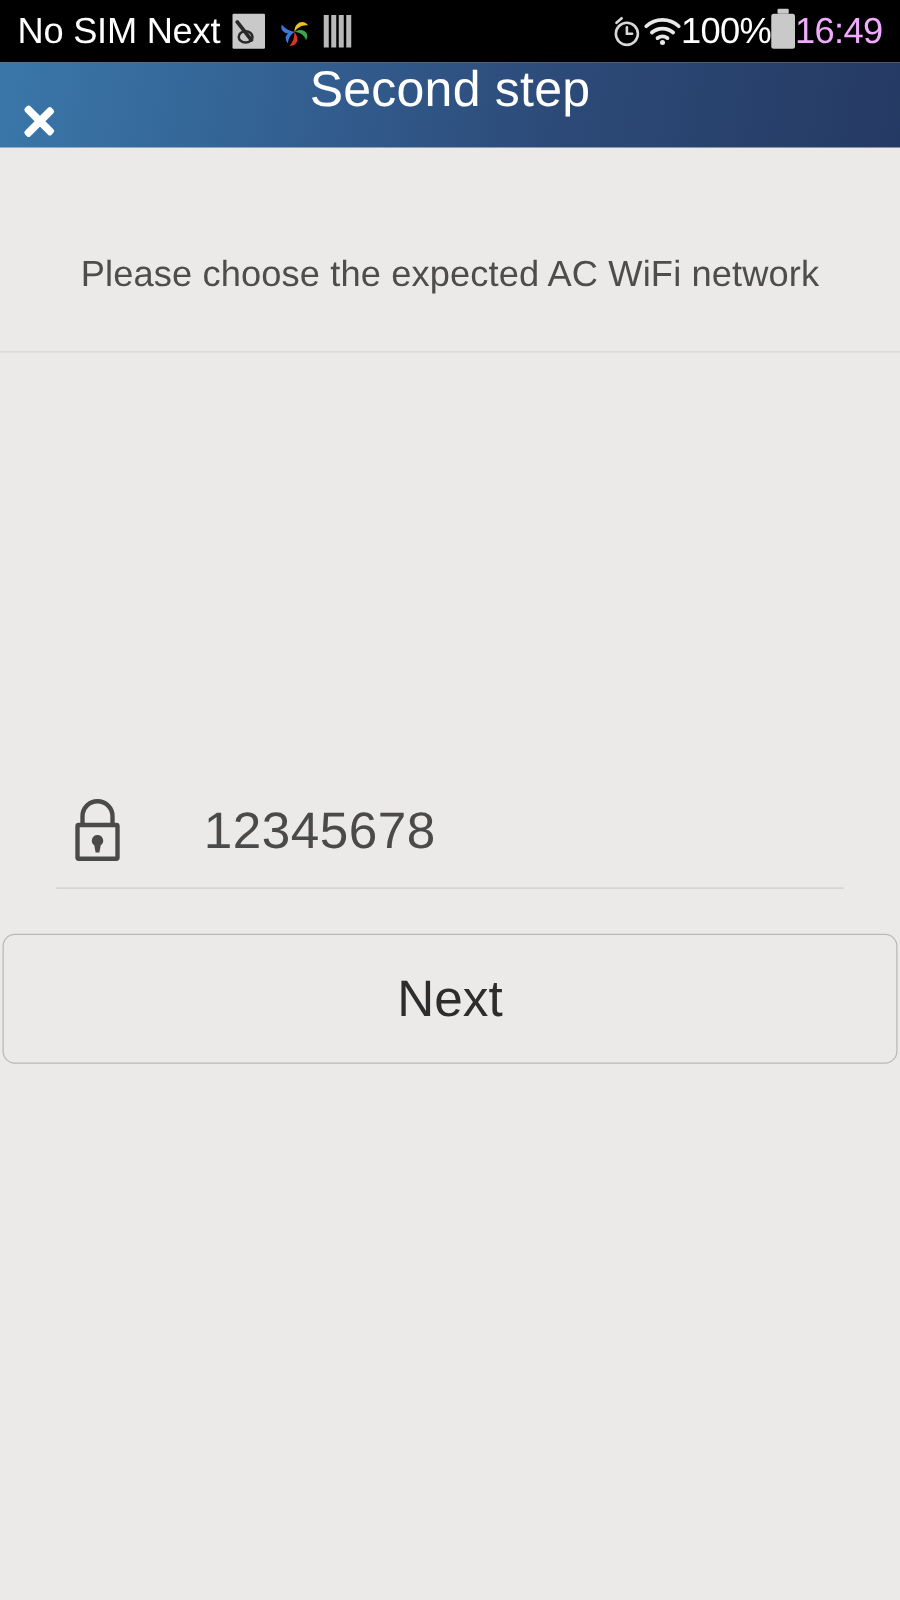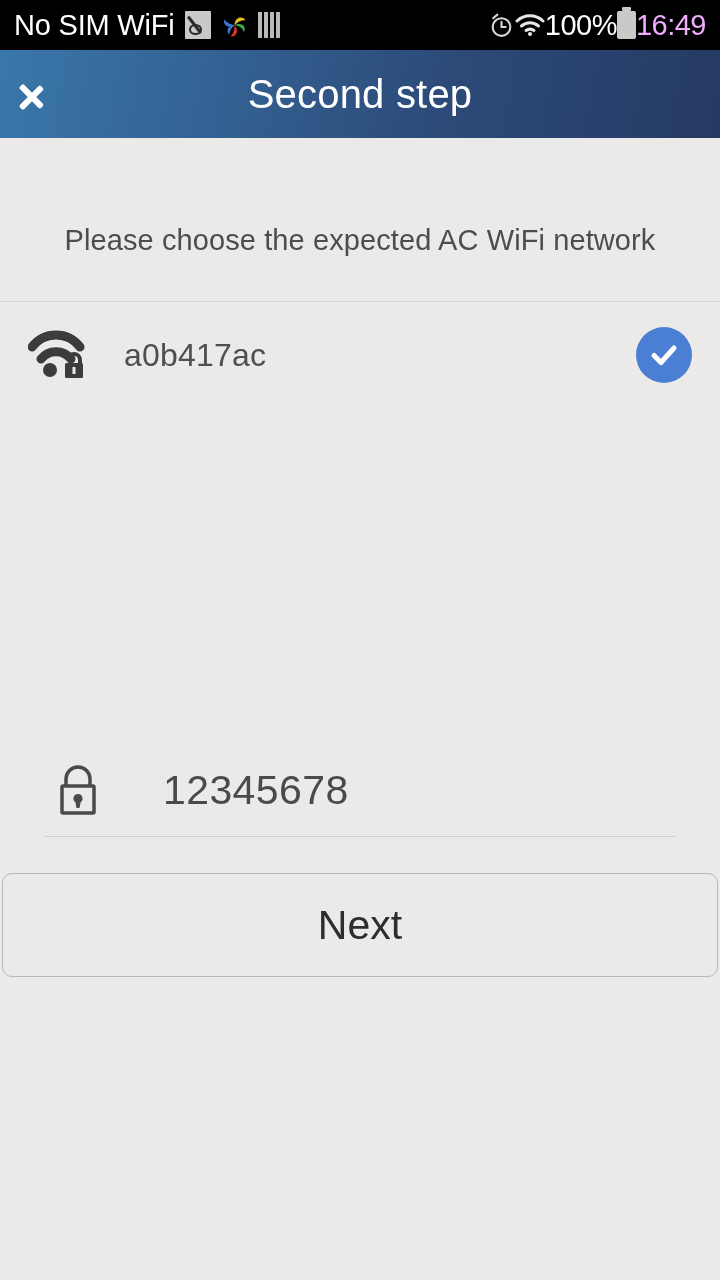--- a/index.html
+++ b/index.html
@@ -48,23 +48,23 @@
   .icon-battery{
     width:19px;height:28px;background:#c9c9c9;border-radius:2px;position:relative;
   }
   .icon-battery::before{
     content:"";position:absolute;top:-4px;left:5px;width:9px;height:4px;
     background:#c9c9c9;border-radius:1px;
   }
 
   
   .app-header{
-    position:relative; width:720px; height:88px;
+    position:relative; width:720px; height:68px;
     background:linear-gradient(100deg,#3a77a9 0%,#336092 32%,#2c4a78 62%,#253a63 100%);
-    display:flex; align-items:center;
+    display:flex; align-items:flex-start;
   }
   .back-btn{
     position:absolute; left:10px; top:0; width:78px; height:88px;
     display:flex; align-items:center; justify-content:center; cursor:pointer;
   }
   .chev{ width:30px;height:30px; position:relative; }
   .chev::before,.chev::after{
     content:""; position:absolute; left:8px; width:30px; height:6px;
     background:#fff; border-radius:2px;
   }
@@ -122,21 +122,21 @@
     background:#ebeae9; display:flex; align-items:center; justify-content:center;
     cursor:pointer;
   }
   .next-label{ font-size:41px; color:#2d2d2d; }
 </style>
 </head>
 <body>
 
 <div class="status-bar">
   <div class="status-left">
-    <span class="sim-text">No SIM WiFi</span>
+    <span class="sim-text">No SIM Next</span>
 
     <span class="icon-sim-card"></span>
 
     <span class="icon-pinwheel">
       <svg width="27" height="27" viewBox="0 0 32 32">
         <path d="M16 16 C16 6, 26 4, 29 10 C24 9, 19 12, 16 16 Z" fill="#e8c01f"></path>
         <path d="M16 16 C25 11, 31 18, 27 24 C26 19, 21 16, 16 16 Z" fill="#3aa84a"></path>
         <path d="M16 16 C22 23, 18 30, 11 29 C15 26, 16 21, 16 16 Z" fill="#d8352a"></path>
         <path d="M16 16 C8 20, 2 15, 4 9 C7 13, 12 15, 16 16 Z" fill="#3b78d8"></path>
         <path d="M16 16 C9 15, 5 22, 10 27 C10 22, 13 18, 16 16 Z" fill="#3b78d8"></path>
@@ -181,38 +181,20 @@
   </div>
   <div class="header-title">Second step</div>
 </div>
 
 <div class="content">
 
   <div class="instruction">Please choose the expected AC WiFi network</div>
 
   <div class="divider"></div>
 
-  <div class="network-row">
-    <span class="wifi-lock-icon">
-      <svg width="68" height="52" viewBox="0 0 68 52">
-        <path d="M4 18 A30 30 0 0 1 52 18" fill="none" stroke="#3c3c3c" stroke-width="9" stroke-linecap="round"></path>
-        <path d="M13 30 A19 19 0 0 1 43 30" fill="none" stroke="#3c3c3c" stroke-width="9" stroke-linecap="round"></path>
-        <circle cx="22" cy="41" r="7" fill="#3c3c3c"></circle>
-        <path d="M40 31 a6 6 0 0 1 12 0 v4" fill="none" stroke="#3c3c3c" stroke-width="4"></path>
-        <rect x="37" y="34" width="18" height="15" rx="1.5" fill="#3c3c3c"></rect>
-        <rect x="44.5" y="38" width="3" height="7" fill="#ebeae9"></rect>
-      </svg>
-    </span>
-    <span class="ssid">a0b417ac</span>
-    <span class="check-badge">
-      <svg width="34" height="34" viewBox="0 0 34 34">
-        <path d="M7 17.5 L14 24.5 L27 10" fill="none" stroke="#fff" stroke-width="5" stroke-linecap="round" stroke-linejoin="round"></path>
-      </svg>
-    </span>
-  </div>
 
   <div class="spacer"></div>
 
   <div class="pwd-field">
     <span class="lock-icon">
       <svg width="46" height="56" viewBox="0 0 46 56">
         <path d="M11 24 v-7 a12 12 0 0 1 24 0 v7" fill="none" stroke="#4a4a4a" stroke-width="3.5"></path>
         <rect x="7" y="24" width="32" height="27" rx="1" fill="none" stroke="#4a4a4a" stroke-width="3.5"></rect>
         <path d="M23 32 a4.5 4.5 0 0 1 2.6 8.2 L24.5 46 h-3 l-1.1 -5.8 A4.5 4.5 0 0 1 23 32 Z" fill="#4a4a4a"></path>
       </svg>

